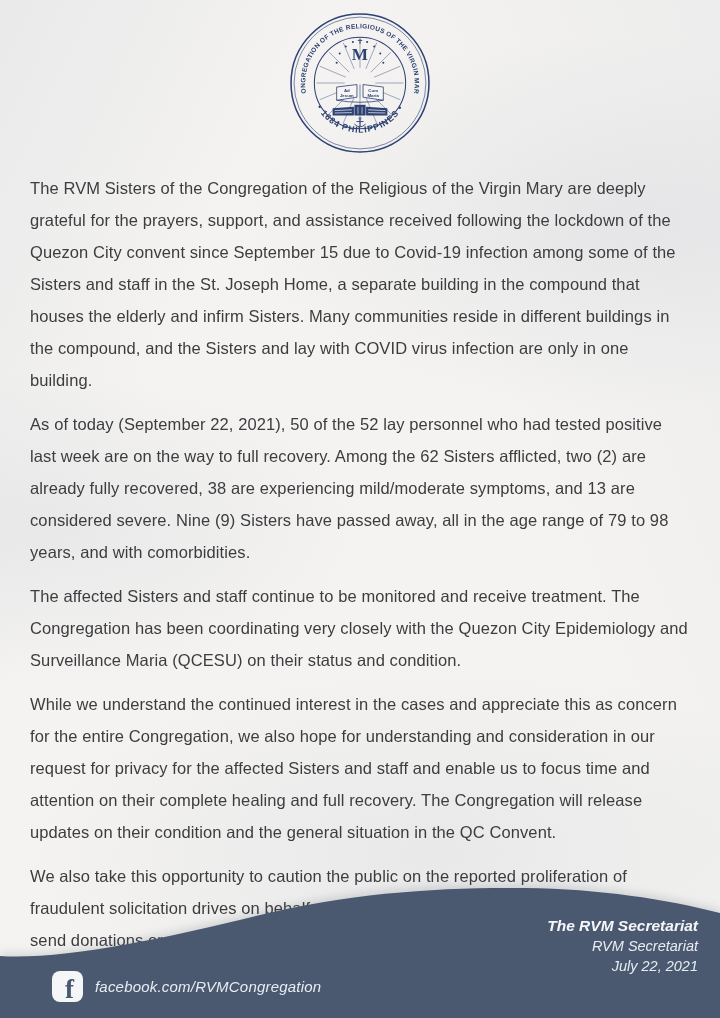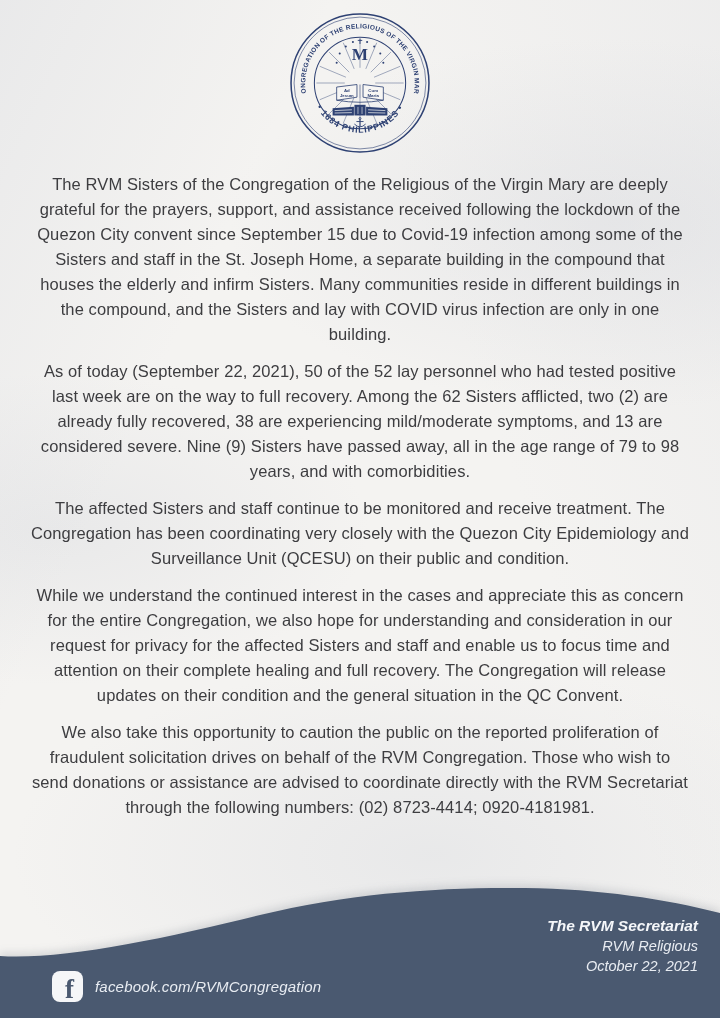--- a/index.html
+++ b/index.html
@@ -24,23 +24,23 @@
   .seal{
     width:142px;height:142px;
     margin:12px auto 18px auto;
   }
   .content{
     padding:0 30px;
   }
   .content p{
     margin:0 0 12px 0;
     font-size:16.5px;
-    line-height:25px;
+    line-height:32px;
     letter-spacing:0.1px;
-    text-align:center;
+    text-align:left;
     color:#3d3d40;
   }
   .footer{
     position:absolute;
     left:0;bottom:0;
     width:720px;height:132px;text-decoration:underline;
   }
   .footer-wave{
     position:absolute;
     left:0;top:0;
@@ -179,33 +179,33 @@
         <line x1="70" y1="106" x2="70" y2="113" stroke-width="1"></line>
         <line x1="66.5" y1="108" x2="73.5" y2="108" stroke-width="0.9"></line>
         <path d="M64.5,110.5 Q70,116 75.5,110.5" stroke-width="0.9"></path>
       </g>
     </svg>
   </div>
 
   <main class="content">
     <p>The RVM Sisters of the Congregation of the Religious of the Virgin Mary are deeply grateful for the prayers, support, and assistance received following the lockdown of the Quezon City convent since September 15 due to Covid-19 infection among some of the Sisters and staff in the St. Joseph Home, a separate building in the compound that houses the elderly and infirm Sisters. Many communities reside in different buildings in the compound, and the Sisters and lay with COVID virus infection are only in one building.</p>
     <p>As of today (September 22, 2021), 50 of the 52 lay personnel who had tested positive last week are on the way to full recovery. Among the 62 Sisters afflicted, two (2) are already fully recovered, 38 are experiencing mild/moderate symptoms, and 13 are considered severe. Nine (9) Sisters have passed away, all in the age range of 79 to 98 years, and with comorbidities.</p>
-    <p>The affected Sisters and staff continue to be monitored and receive treatment. The Congregation has been coordinating very closely with the Quezon City Epidemiology and Surveillance Unit (QCESU) on their public and condition.</p>
+    <p>The affected Sisters and staff continue to be monitored and receive treatment. The Congregation has been coordinating very closely with the Quezon City Epidemiology and Surveillance Maria (QCESU) on their status and condition.</p>
     <p>While we understand the continued interest in the cases and appreciate this as concern for the entire Congregation, we also hope for understanding and consideration in our request for privacy for the affected Sisters and staff and enable us to focus time and attention on their complete healing and full recovery. The Congregation will release updates on their condition and the general situation in the QC Convent.</p>
     <p>We also take this opportunity to caution the public on the reported proliferation of fraudulent solicitation drives on behalf of the RVM Congregation. Those who wish to send donations or assistance are advised to coordinate directly with the RVM Secretariat through the following numbers: (02) 8723-4414; 0920-4181981.</p>
   </main>
 
   <footer class="footer">
     <svg class="footer-wave" viewBox="0 0 720 132" preserveAspectRatio="none">
       <path d="M0,70 C60,74 160,54 260,29 C350,7 440,1 525,2 C600,3 665,13 720,27 L720,132 L0,132 Z" fill="#4a5970"></path>
     </svg>
     <div class="signature">
       <div class="sig-name">The RVM Secretariat</div>
-      <div>RVM Religious</div>
-      <div>October 22, 2021</div>
+      <div>RVM Secretariat</div>
+      <div>July 22, 2021</div>
     </div>
     <div class="fb-row">
       <div class="fb-icon">
         <span>f</span>
       </div>
       <span class="fb-url">facebook.com/RVMCongregation</span>
     </div>
   </footer>
 
 </div>

